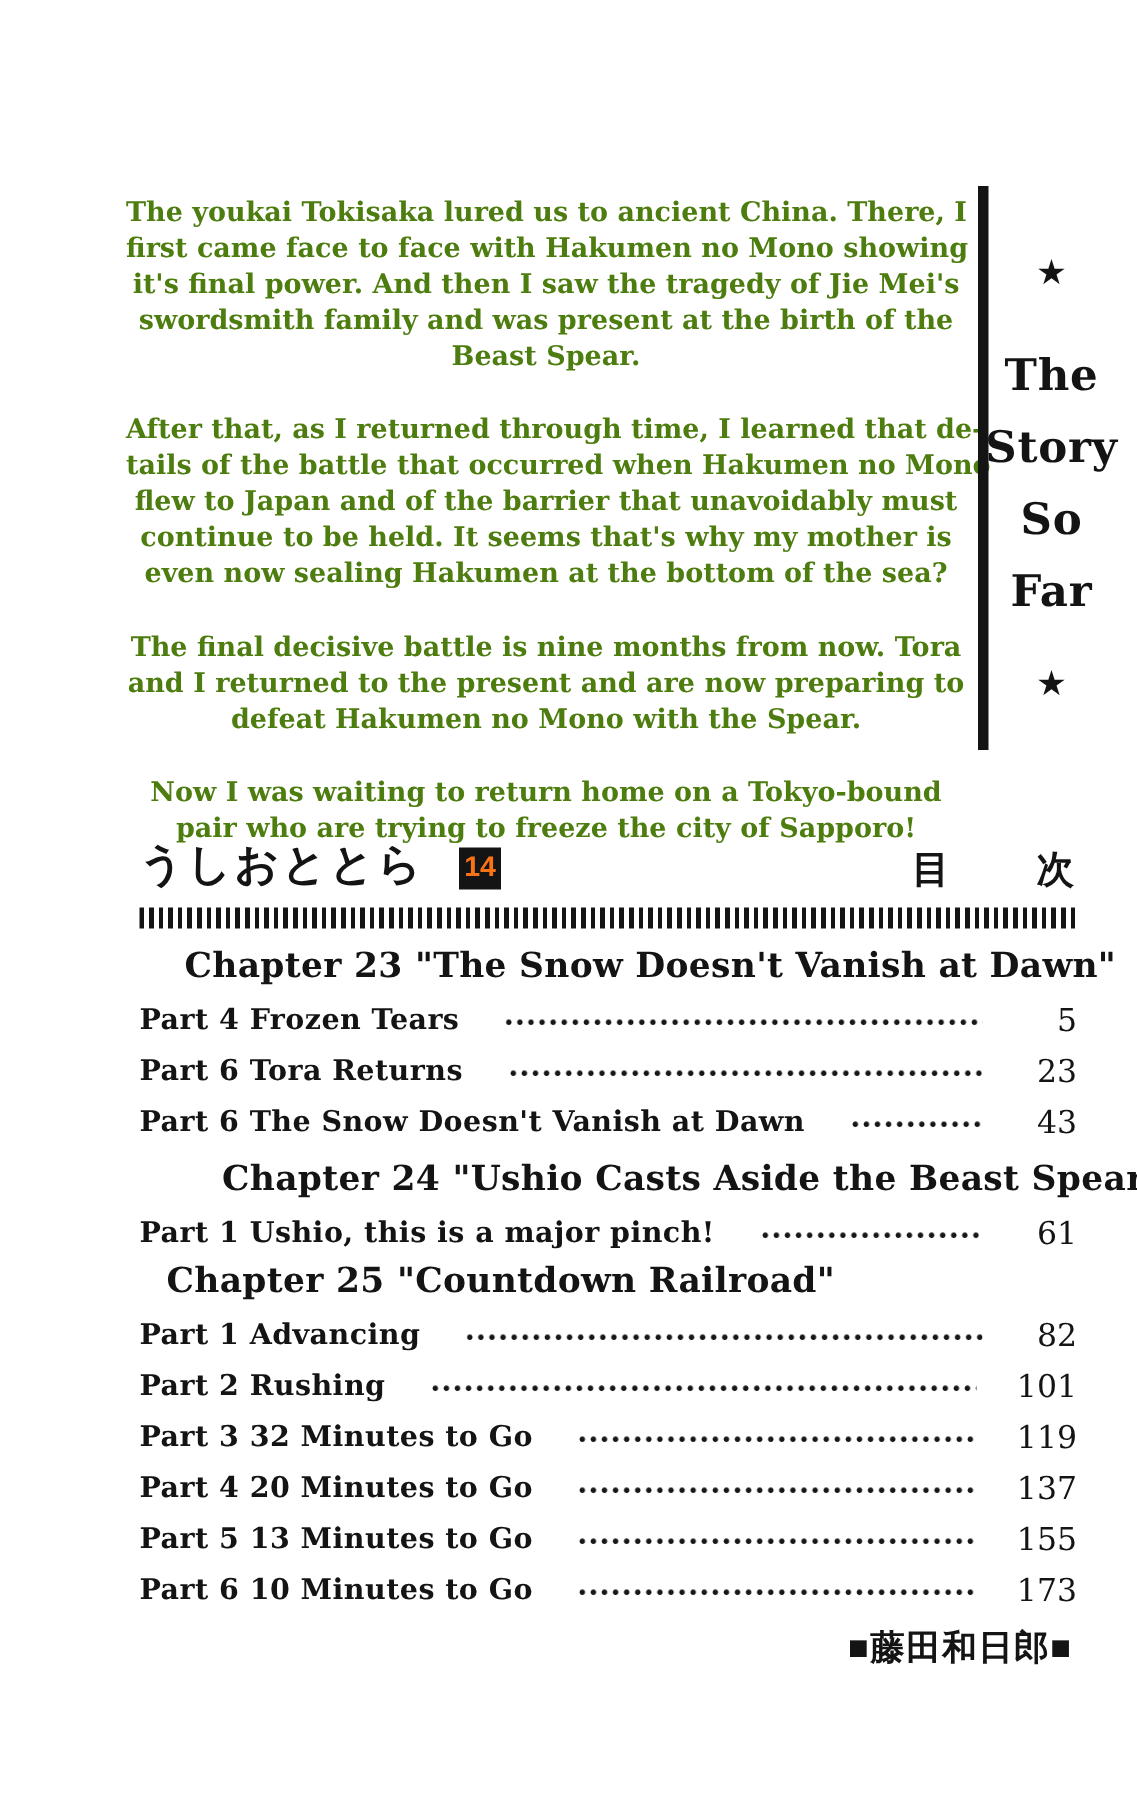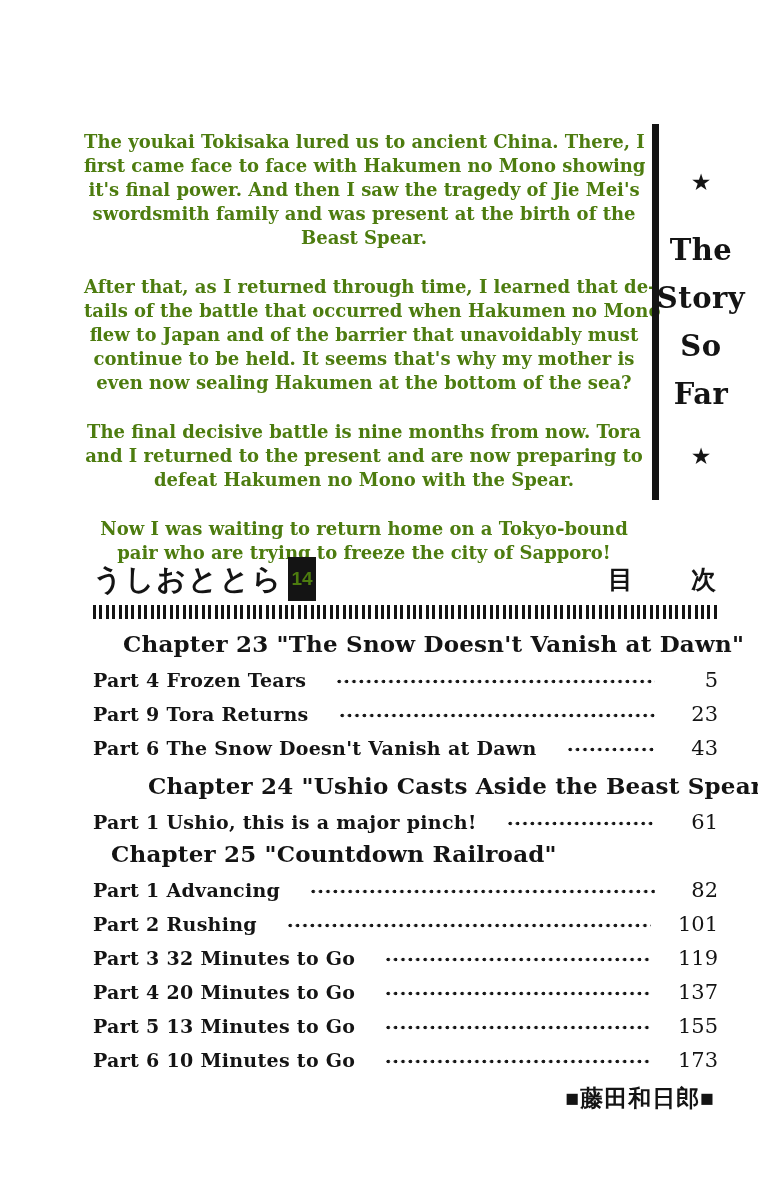--- a/index.html
+++ b/index.html
@@ -88,30 +88,31 @@
   .series-title-wrap {
     display: flex;
     align-items: center;
     font-family: "Liberation Sans", sans-serif;
   }
   .series-title {
     font-size: 29px;
     font-weight: 700;
     letter-spacing: 2px;
     line-height: 34px;
+    font-family: Liberation Mono, monospace;
   }
   .volume-badge {
     display: inline-flex;
     align-items: center;
     justify-content: center;
     width: 28px;
-    height: 44px;
-    margin-left: 5px;
+    height: 28px;
+    margin-left: 23px;
     background: #141414;
-    color: #4d7c0f;
+    color: #f97316;
     font-size: 19px;
     font-weight: 700;
   }
   .contents-label {
     display: flex;
     gap: 58px;
     font-family: "Liberation Sans", sans-serif;
     font-size: 25px;
     font-weight: 600;
     padding-right: 2px;
@@ -232,21 +233,21 @@
     <div class="barcode-rule"></div>
 
     <div class="chapter-heading ch-0">Chapter 23 "The Snow Doesn't Vanish at Dawn"</div>
     <div class="toc-rows">
       <div class="toc-row">
         <span class="part-label">Part 4 Frozen Tears</span>
         <span class="dot-leader"></span>
         <span class="page-num">5</span>
       </div>
       <div class="toc-row">
-        <span class="part-label">Part 9 Tora Returns</span>
+        <span class="part-label">Part 6 Tora Returns</span>
         <span class="dot-leader"></span>
         <span class="page-num">23</span>
       </div>
       <div class="toc-row">
         <span class="part-label">Part 6 The Snow Doesn't Vanish at Dawn</span>
         <span class="dot-leader"></span>
         <span class="page-num">43</span>
       </div>
     </div>
 

